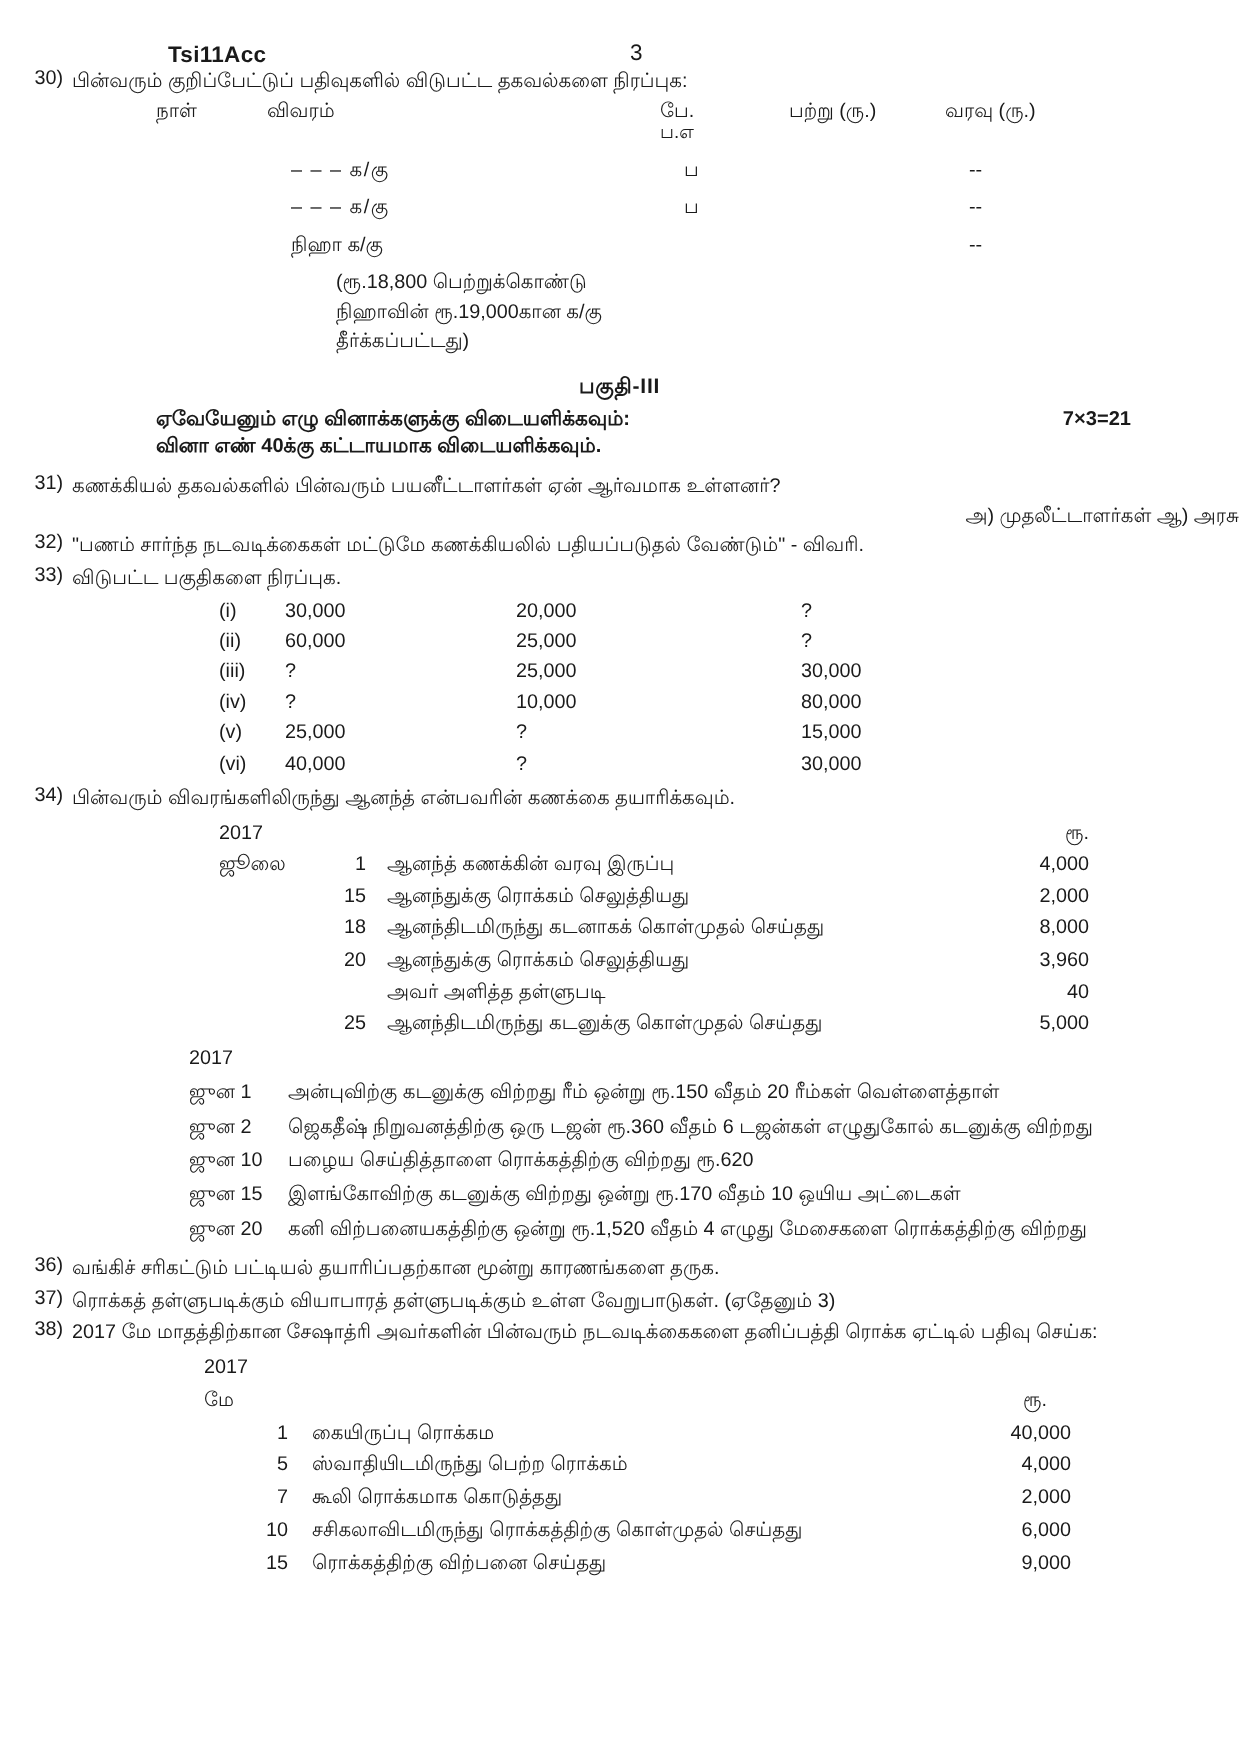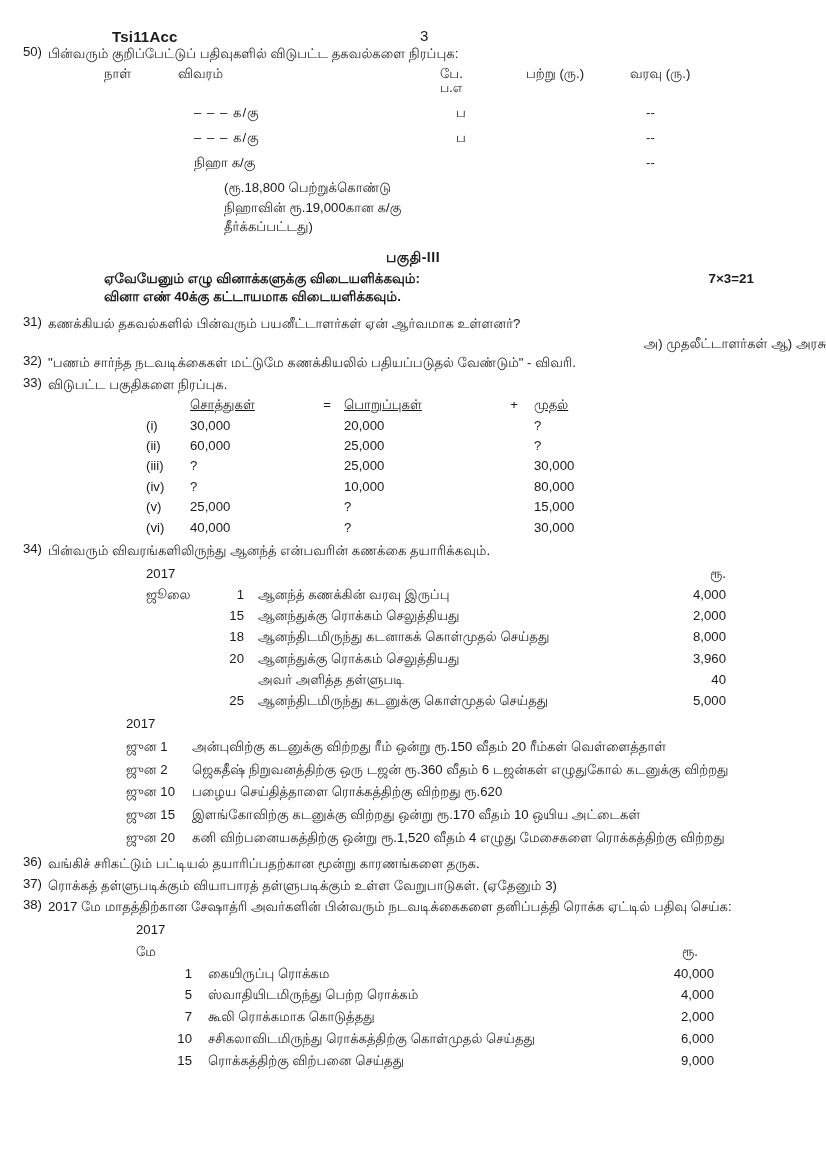--- a/index.html
+++ b/index.html
@@ -196,21 +196,21 @@
 <body>
 
 <div class="page">
 
   <div class="doc-code">Tsi11Acc</div>
   <div class="page-num">3</div>
 
   <div class="content">
 
     <div class="qrow">
-      <div class="qnum">50)</div>
+      <div class="qnum">30)</div>
       <div class="qtext">பின்வரும் குறிப்பேட்டுப் பதிவுகளில் விடுபட்ட தகவல்களை நிரப்புக:</div>
     </div>
 
     <div class="q30-block">
       <div class="ledger-head">
         <span class="lh-date">நாள்</span>
         <span class="lh-part">விவரம்</span>
         <span class="lh-lf">பே.</span>
         <span class="lh-dr">பற்று (ரு.)</span>
         <span class="lh-cr">வரவு (ரு.)</span>
@@ -263,28 +263,20 @@
     <div class="qrow">
       <div class="qnum">32)</div>
       <div class="qtext">"பணம் சார்ந்த நடவடிக்கைகள் மட்டுமே கணக்கியலில் பதியப்படுதல் வேண்டும்" - விவரி.</div>
     </div>
 
     <div class="qrow">
       <div class="qnum">33)</div>
       <div class="qtext">விடுபட்ட பகுதிகளை நிரப்புக.</div>
     </div>
     <div class="q33">
-      <div class="hrow">
-        <span class="c-rn"></span>
-        <span class="hdr-a">சொத்துகள்</span>
-        <span class="c-eq">=</span>
-        <span class="hdr-l">பொறுப்புகள்</span>
-        <span class="c-plus">+</span>
-        <span class="hdr-c">முதல்</span>
-      </div>
 
       <div class="drow">
         <span class="c-rn">(i)</span>
         <span class="c-a">30,000</span>
         <span class="c-eq"></span>
         <span class="c-l">20,000</span>
         <span class="c-plus"></span>
         <span class="c-c">?</span>
       </div>
       <div class="drow">

